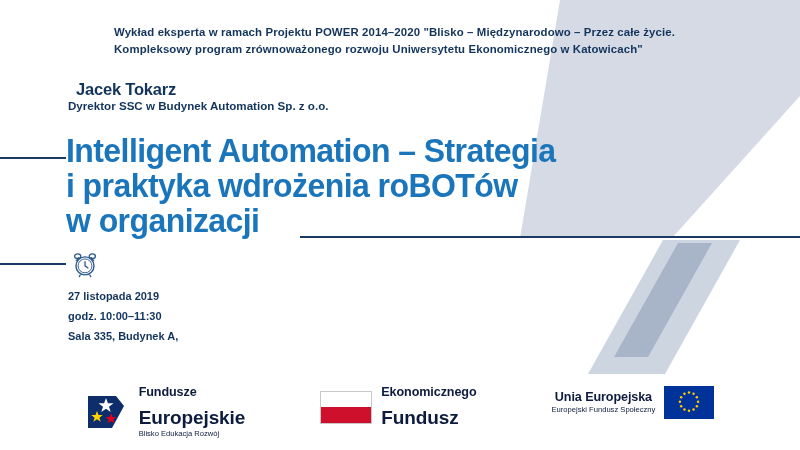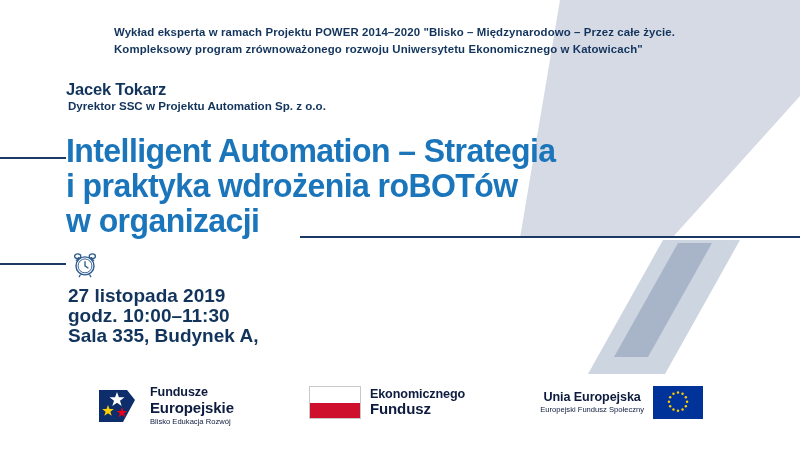--- a/index.html
+++ b/index.html
@@ -57,21 +57,21 @@
     line-height: 16.5px;
     color: #12345c;
     font-weight: 600;
     letter-spacing: 0.01em;
     margin-left: 46px;
   }
   .intro div { white-space: nowrap; }
 
   .speaker-name {
     position: absolute;
-    left: 66px;
+    left: 76px;
     top: 80px;
     font-size: 16.5px;
     font-weight: bold;
     color: #12345c;
     letter-spacing: -0.2px;
   }
   .speaker-role {
     position: absolute;
     left: 68px;
     top: 99px;
@@ -104,21 +104,21 @@
     width: 30px;
     height: 30px;
   }
 
   
   .details {
     position: absolute;
     left: 68px;
     top: 286px;
     color: #12345c;
-    font-size: 19px;
+    font-size: 11px;
     line-height: 20px;
     font-weight: 600;
   }
   .details .strong { font-weight: bold; }
 
   
   .footer {
     position: absolute;
     left: 0;
     top: 386px;
@@ -138,24 +138,25 @@
     color: #0d1b3e;
     line-height: 1.08;
   }
   .logo-text .l1 {
     font-size: 12.6px;
     font-weight: bold;
     display: block;
     letter-spacing: -0.1px;
   }
   .logo-text .l2 {
-    font-size: 15px;
+    font-size: 19px;
     font-weight: bold;
     display: block;
     letter-spacing: -0.1px;
+    margin-top: 8px;
   }
   .logo-text .l3 {
     font-size: 7.6px;
     font-weight: normal;
     display: block;
     margin-top: 2px;
   }
 
   .pl-flag {
     width: 52px;
@@ -192,21 +193,21 @@
   <div class="rule-short rule-title-top"></div>
   <div class="rule-short rule-clock"></div>
   <div class="rule-long"></div>
 
   <div class="intro">
     <div>Wykład eksperta w ramach Projektu POWER 2014–2020 "Blisko – Międzynarodowo – Przez całe życie.</div>
     <div>Kompleksowy program zrównoważonego rozwoju Uniwersytetu Ekonomicznego w Katowicach"</div>
   </div>
 
   <div class="speaker-name">Jacek Tokarz</div>
-  <div class="speaker-role">Dyrektor SSC w Projektu Automation Sp. z o.o.</div>
+  <div class="speaker-role">Dyrektor SSC w Budynek Automation Sp. z o.o.</div>
 
   <div class="title">
     <div>Intelligent Automation – Strategia</div>
     <div>i praktyka wdrożenia roBOTów</div>
     <div>w organizacji</div>
   </div>
 
   <svg class="clock-icon" viewBox="0 0 32 32" xmlns="http://www.w3.org/2000/svg" fill="none" stroke="#2d5b8e" stroke-width="1.5">
     <circle cx="16" cy="18" r="9.6"></circle>
     <circle cx="16" cy="18" r="7.4" stroke-width="1"></circle>

